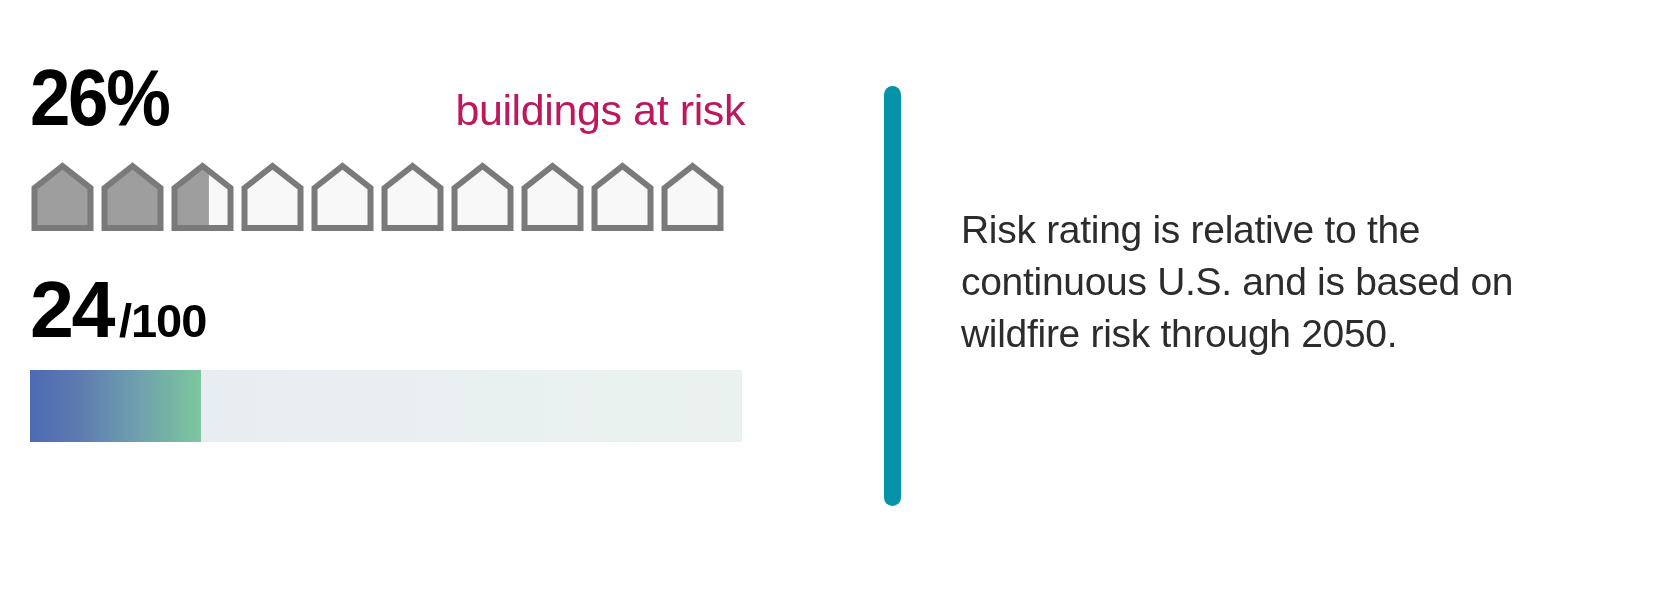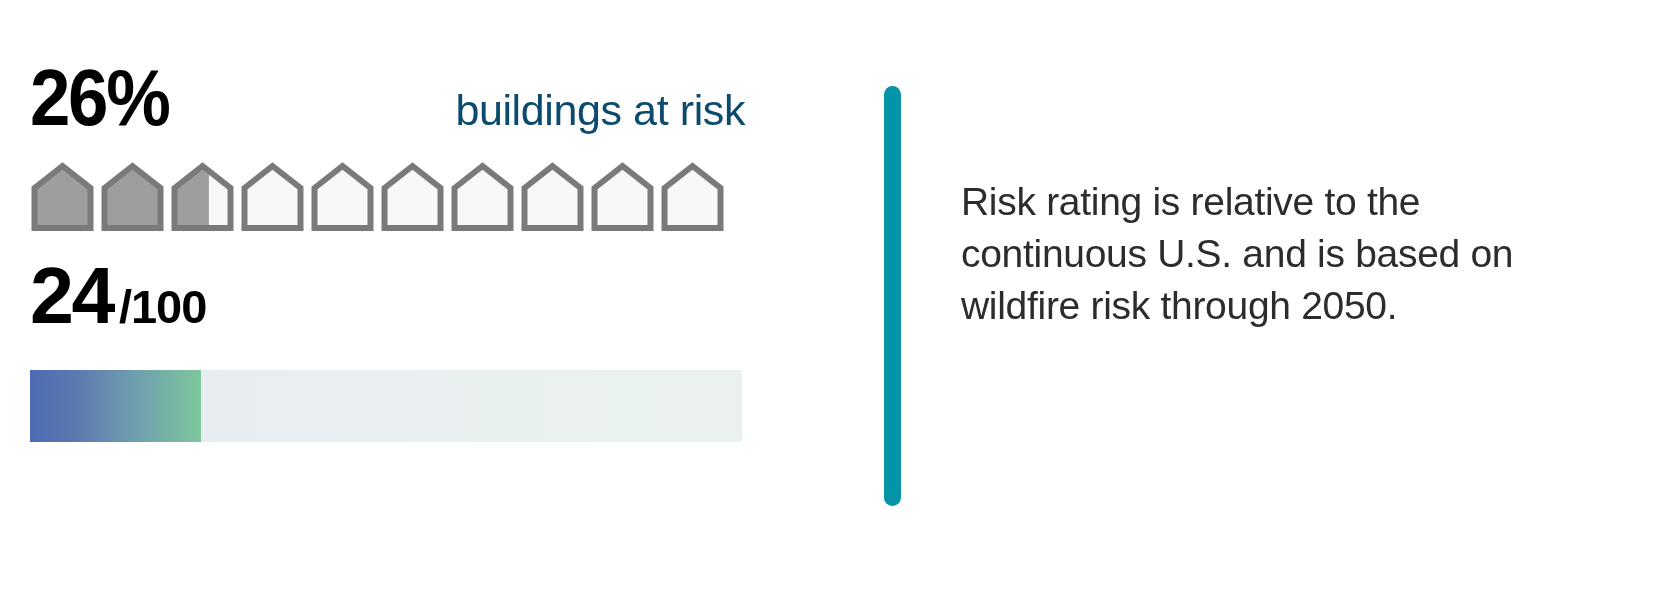--- a/index.html
+++ b/index.html
@@ -56,21 +56,21 @@
     letter-spacing: -1px;
     color: #000000;
     margin-left: 6px;
   }
 
   .stat-label {
     font-family: "Liberation Sans", sans-serif;
     font-weight: 300;
     font-size: 43px;
     line-height: 86px;
-    color: #0c4a6e;
+    color: #be185d;
     letter-spacing: -0.4px;
     white-space: nowrap;
     text-align: right;
   }
 
   
   .house-row {
     position: absolute;
     left: 30px;
     top: 162px;
@@ -81,21 +81,21 @@
   .house-icon {
     display: block;
     width: 65px;
     height: 70px;
   }
 
   
   .left-col-2 {
     position: absolute;
     left: 30px;
-    top: 253px;
+    top: 267px;
     width: 715px;
   }
 
   
   .meter {
     position: absolute;
     left: 30px;
     top: 370px;
     width: 712px;
     height: 72px;
@@ -119,21 +119,21 @@
     width: 17px;
     height: 420px;
     background: #0593a8;
     border-radius: 9px;
   }
 
   
   .note {
     position: absolute;
     left: 961px;
-    top: 176px;
+    top: 204px;
     width: 580px;
     font-family: "Liberation Sans", sans-serif;
     font-weight: 300;
     font-size: 39px;
     line-height: 52px;
     color: #2c2c2c;
     letter-spacing: -0.3px;
   }
 </style>
 </head>

